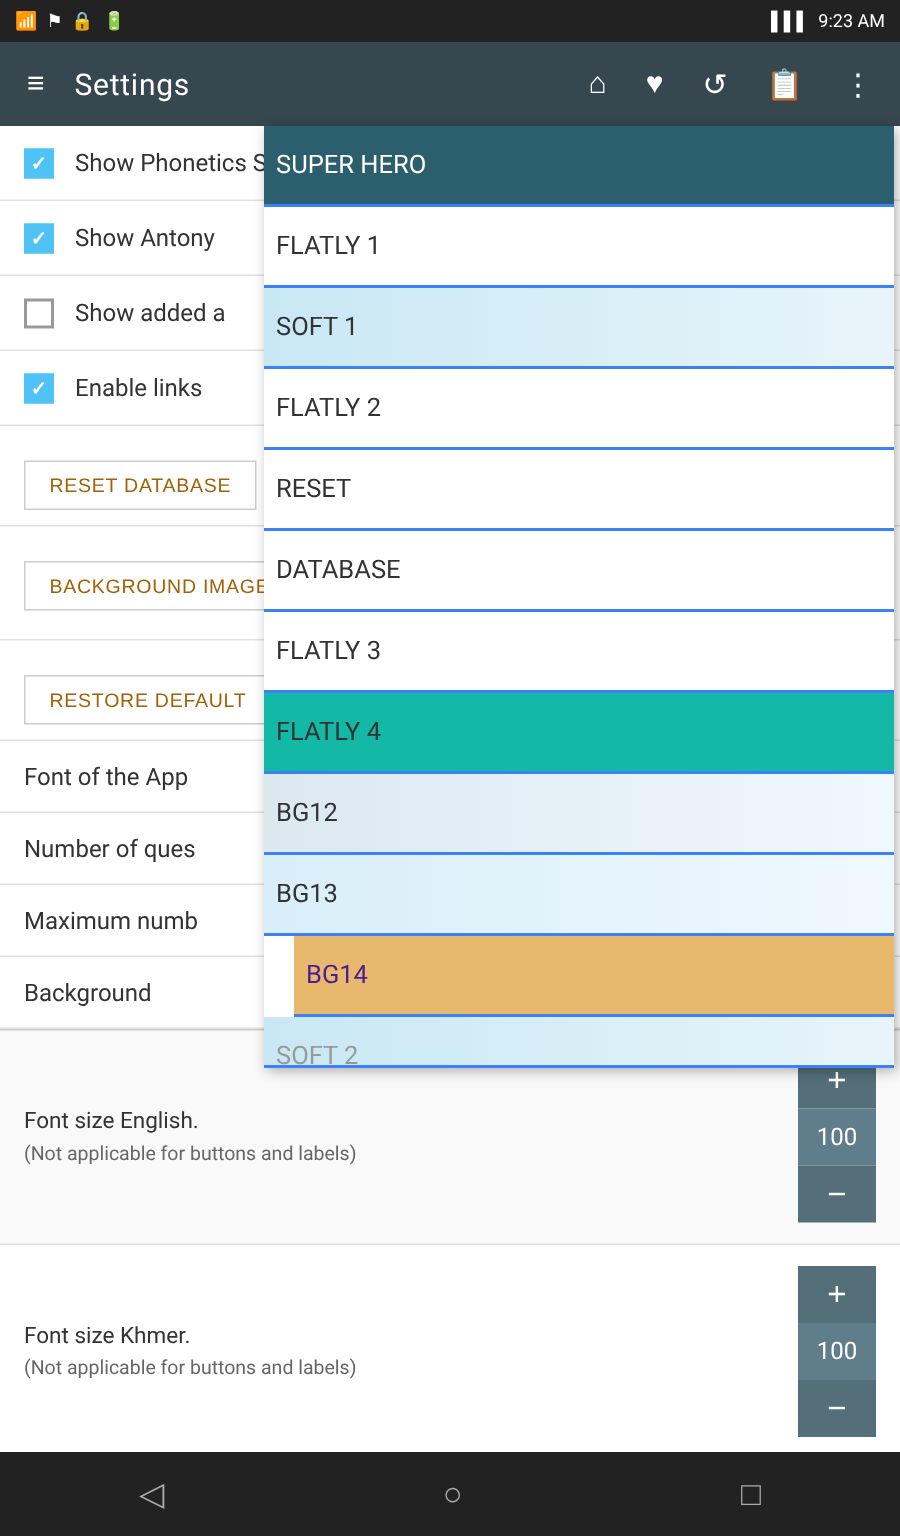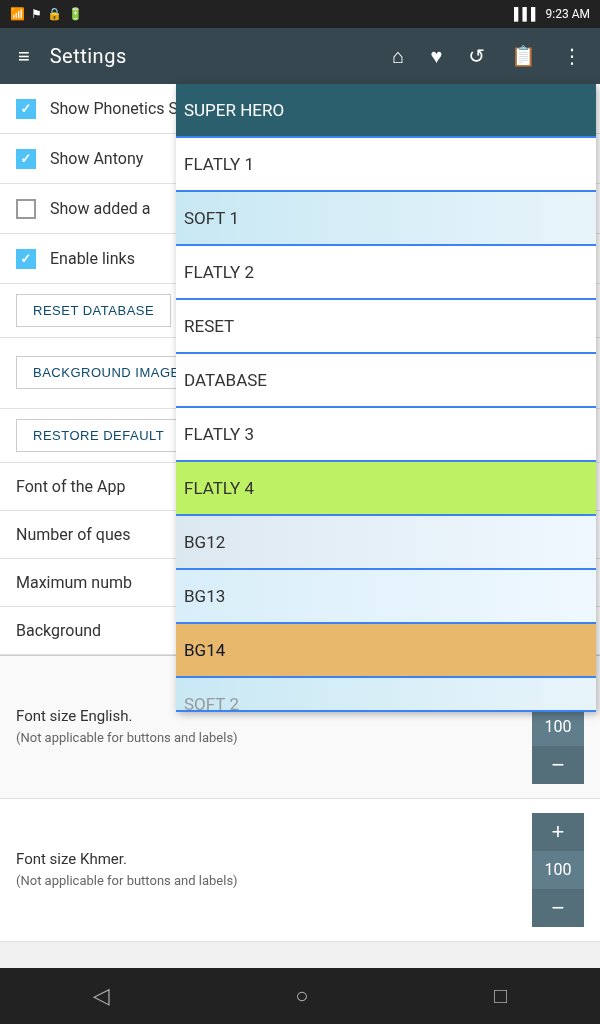--- a/index.html
+++ b/index.html
@@ -108,24 +108,25 @@
     
     .btn-row {
       padding: 10px 16px;
       border-bottom: 1px solid #e0e0e0;
     }
     .outline-btn {
       border: 1px solid #ccc;
       background: white;
       padding: 8px 16px;
       font-size: 13px;
-      color: #0c4a6e;
+      color: #a16207;
       letter-spacing: 0.5px;
       text-transform: uppercase;
       cursor: pointer;
+      margin-top: 13px;
     }
 
     .setting-row-text {
       font-size: 16px;
       color: #333;
       padding: 14px 16px;
       border-bottom: 1px solid #e0e0e0;
     }
 
     
@@ -146,26 +147,27 @@
       color: #333;
       border-bottom: 2px solid #3b82f6;
       cursor: pointer;
       background: white;
     }
     .dropdown-item.selected-dark {
       background: #2c5f6e;
       color: white;
     }
     .dropdown-item.selected-gray {
-      background: #bef264;
+      background: #14b8a6;
       color: #333;
     }
     .dropdown-item.selected-orange {
       background: #e8b86d;
-      color: #0f172a;
+      color: #4c1d95;
+      margin-left: 20px;
     }
 
     .font-row {
       display: flex;
       align-items: center;
       padding: 14px 16px;
       border-bottom: 1px solid #e0e0e0;
     }
     .font-label {
       flex: 1;

